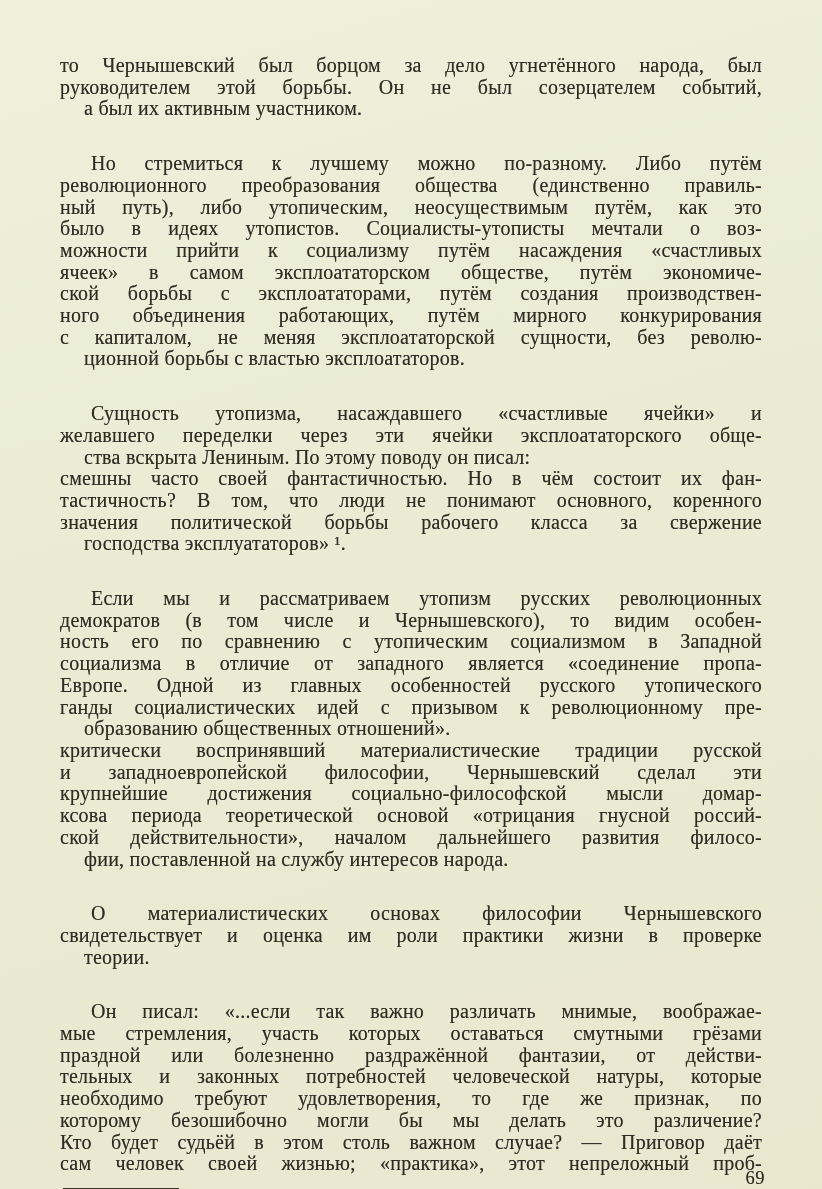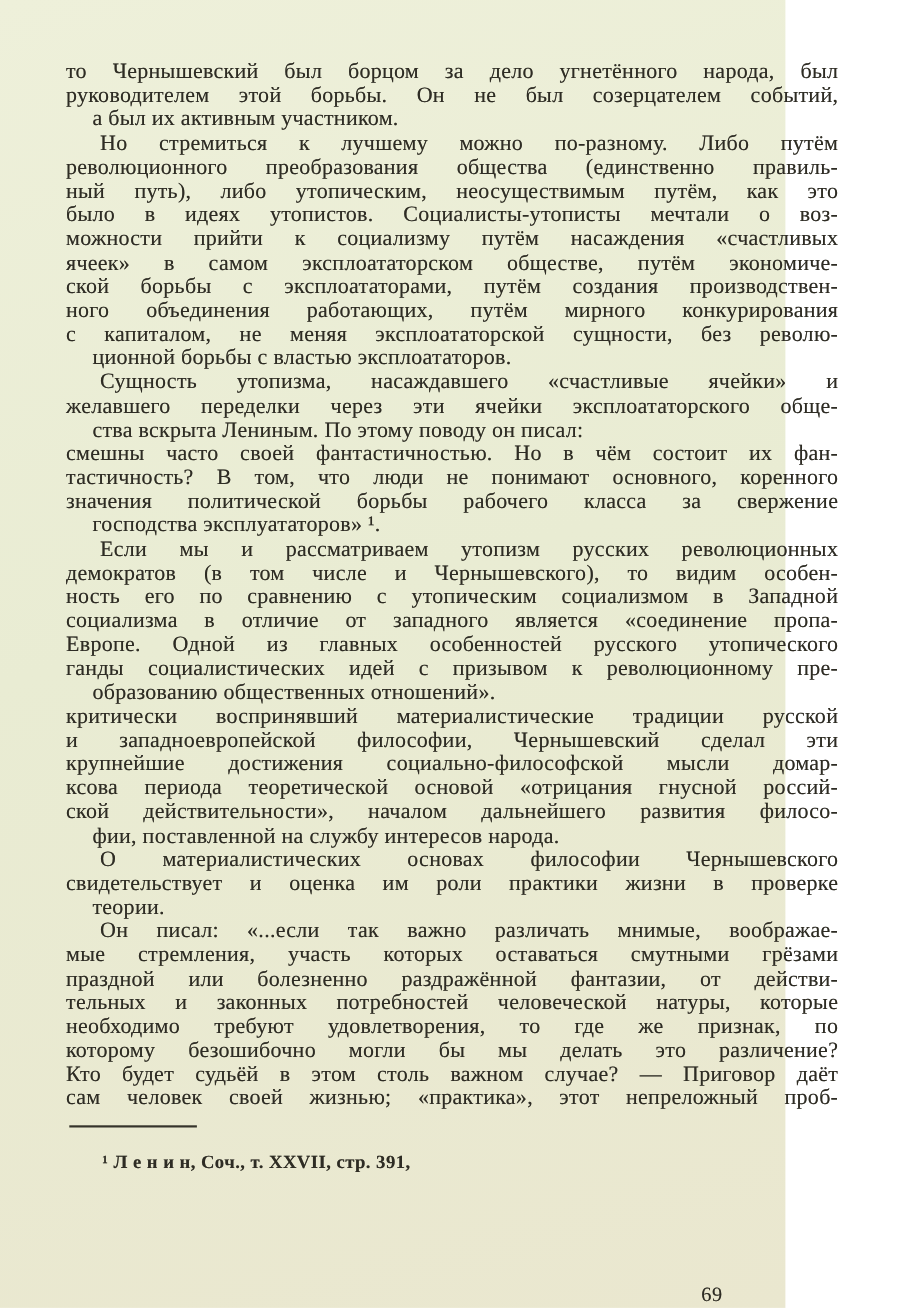--- a/index.html
+++ b/index.html
@@ -3,40 +3,40 @@
 <meta charset="utf-8">
 <style>
   html, body { margin: 0; padding: 0; }
   body {
     width: 822px; height: 1189px;
     font-family: "Liberation Serif", serif;
     overflow: hidden;
   }
   .page {
     position: relative;
-    width: 714px; height: 1189px;
+    width: 822px; height: 1189px;
     background: linear-gradient(165deg, #eef0da 0%, #e9ecd3 45%, #eae7cf 100%);
     color: #2e2c24;
   }
   .text-block {
     position: absolute;
     left: 60px; top: 55px;
     width: 702px;
   }
   .line {
     font-size: 20px;
     line-height: 21.7px;
     letter-spacing: 0.25px;
     text-align: justify;
     text-align-last: justify;
     white-space: normal;
     color: #2e2c24;
     text-shadow: 0 0 0.6px rgba(46,44,36,0.55);
   }
-  .line.indent { text-indent: 31px; }
+  .line.indent { text-indent: 31px; margin-top: 33px; }
   .line.endp { text-align-last: left; margin-left: 24px; }
   .footnote-rule {
     margin-top: 13px;
     margin-left: 3px;
     width: 116px; height: 2px;
     background: #35332a;
   }
   .footnote {
     margin-top: 21px;
     text-indent: 33px;

